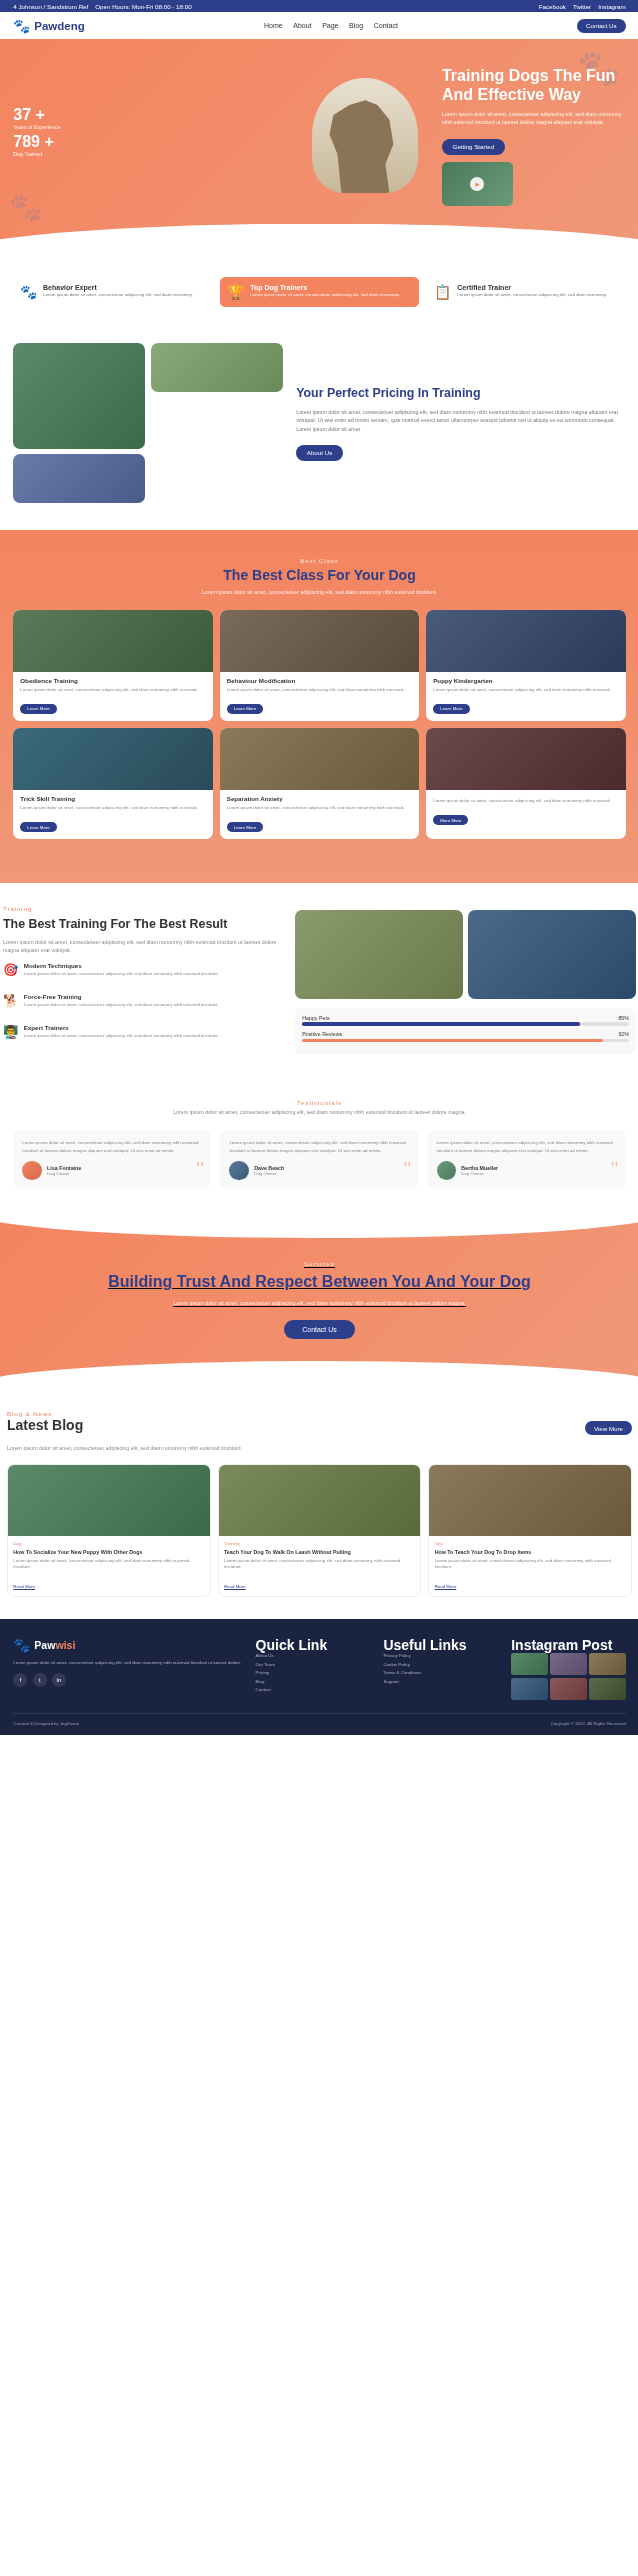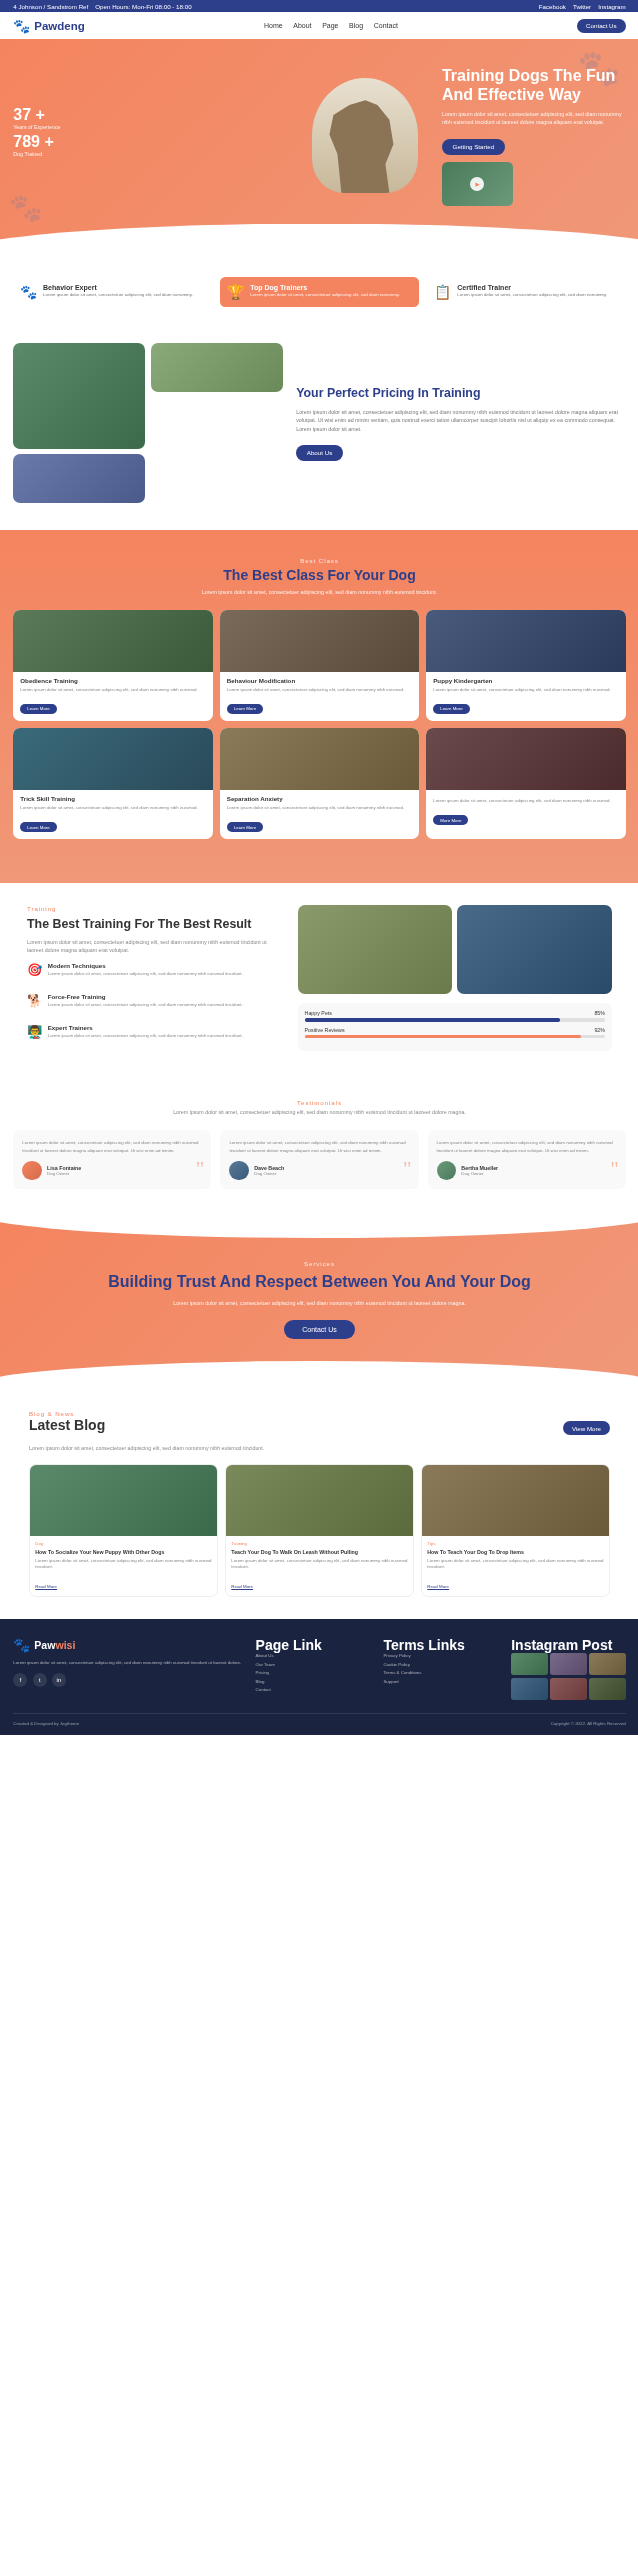--- a/index.html
+++ b/index.html
@@ -192,24 +192,24 @@
       border: none;
       border-radius: 7px;
       padding: 2.7px 7px;
       font-size: 4.4px;
       cursor: pointer;
     }
 
     
     .training-section {
       background: #fff;
-      padding: 22px 27px;
+      padding: 22px 3px;
       display: flex;
       gap: 13.3px;
-      align-items: flex-start;
+      align-items: flex-end;
     }
     .training-left { width: 45%; }
     .training-left h2 { font-size: 12.4px; font-weight: 900; color: #333; line-height: 1.3; margin-bottom: 7px; }
     .training-left p { font-size: 5.3px; color: #888; line-height: 1.5; margin-bottom: 9px; }
     .training-feature { display: flex; align-items: flex-start; gap: 5.3px; margin-bottom: 7px; }
     .training-feature-icon { font-size: 12.4px; color: #f4845f; }
     .training-feature-text h4 { font-size: 6.2px; font-weight: bold; color: #333; margin-bottom: 1.8px; }
     .training-feature-text p { font-size: 4.4px; color: #888; line-height: 1.4; }
     .training-right { width: 55%; }
     .training-images { display: grid; grid-template-columns: 1fr 1fr; gap: 5.3px; margin-bottom: 9px; }
@@ -282,21 +282,21 @@
       position: absolute;
       bottom: 0; left: 0; right: 0;
       height: 27px;
       background: #fff;
       clip-path: ellipse(55% 100% at 50% 100%);
     }
 
     
     .blog-section {
       background: #fff;
-      padding: 22px 29px;
+      padding: 22px 7px;
     }
     .blog-header { display: flex; justify-content: space-between; align-items: center; margin-bottom: 5.3px; }
     .blog-label { font-size: 6.2px; color: #f4845f; letter-spacing: 0.9px; }
     .blog-title { font-size: 14px; font-weight: 900; color: #333; margin-bottom: 7px; }
     .blog-desc { font-size: 5.3px; color: #888; margin-bottom: 10.6px; line-height: 1.5; }
     .view-more-btn {
       background: #2d3e8b;
       color: #fff;
       border: none;
       border-radius: 10.6px;
@@ -592,21 +592,21 @@
           <div class="testi-role">Dog Owner</div>
         </div>
       </div>
       <span class="quote-mark">"</span>
     </div>
   </div>
 </section>
 
 <section class="cta-section">
   <div class="cta-wave-top"></div>
-  <div style="position:relative;z-index:2;padding:18px 0;">
+  <div style="position:relative;z-index:2;padding:18px 0;text-decoration:underline;">
     <div class="cta-label">Services</div>
     <h2 class="cta-title">Building Trust And Respect Between You And Your Dog</h2>
     <p class="cta-desc">Lorem ipsum dolor sit amet, consectetuer adipiscing elit, sed diam nonummy nibh euismod tincidunt ut laoreet dolore magna.</p>
     <button class="cta-btn">Contact Us</button>
   </div>
   <div class="cta-wave-bottom"></div>
 </section>
 
 <section class="blog-section">
   <div class="blog-label">Blog &amp; News</div>
@@ -654,31 +654,31 @@
         <span class="footer-logo-text">Paw<span>wisi</span></span>
       </div>
       <p class="footer-about">Lorem ipsum dolor sit amet, consectetuer adipiscing elit, sed diam nonummy nibh euismod tincidunt ut laoreet dolore.</p>
       <div class="footer-social">
         <div class="social-icon">f</div>
         <div class="social-icon">t</div>
         <div class="social-icon">in</div>
       </div>
     </div>
     <div>
-      <h4>Page Link</h4>
+      <h4>Quick Link</h4>
       <ul class="footer-links">
         <li>About Us</li>
         <li>Our Team</li>
         <li>Pricing</li>
         <li>Blog</li>
         <li>Contact</li>
       </ul>
     </div>
     <div>
-      <h4>Terms Links</h4>
+      <h4>Useful Links</h4>
       <ul class="footer-links">
         <li>Privacy Policy</li>
         <li>Cookie Policy</li>
         <li>Terms &amp; Conditions</li>
         <li>Support</li>
       </ul>
     </div>
     <div>
       <h4>Instagram Post</h4>
       <div class="footer-insta">

